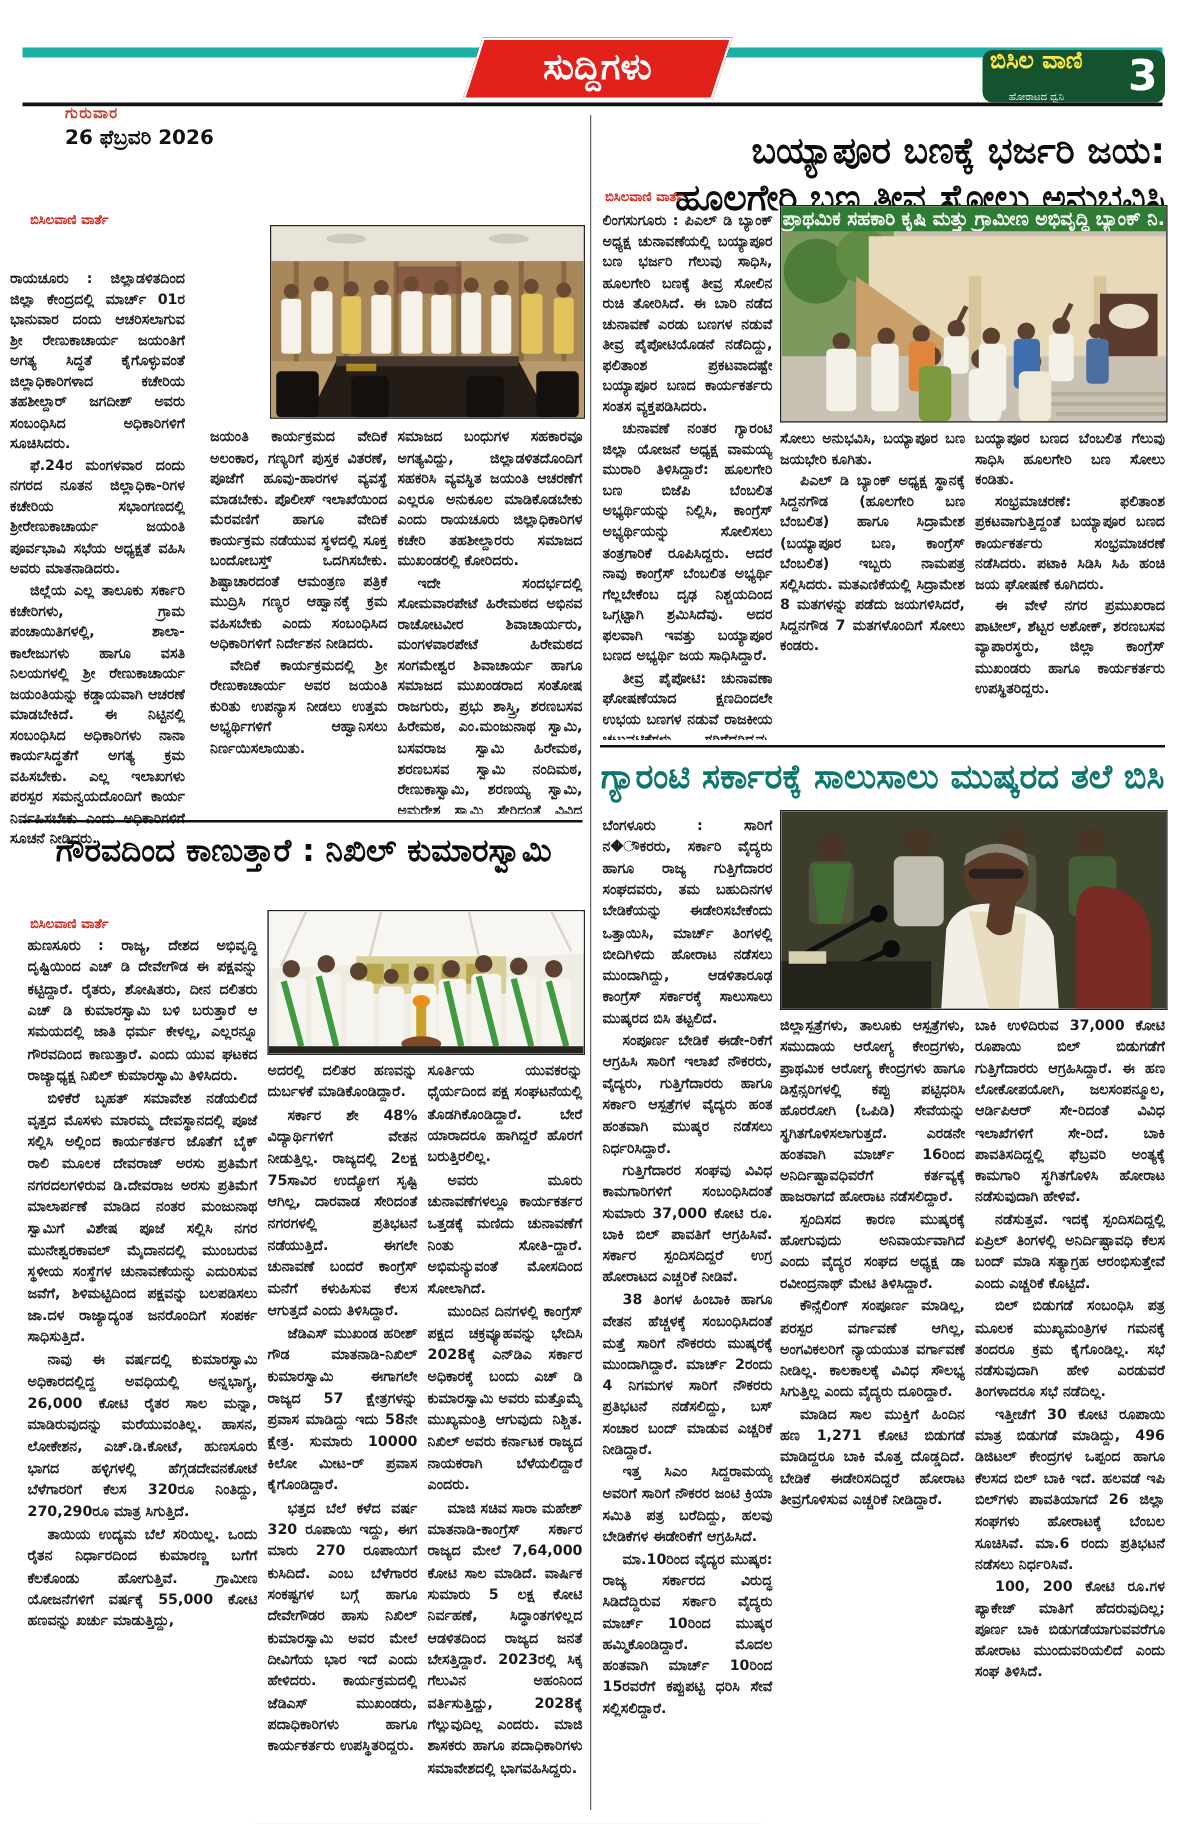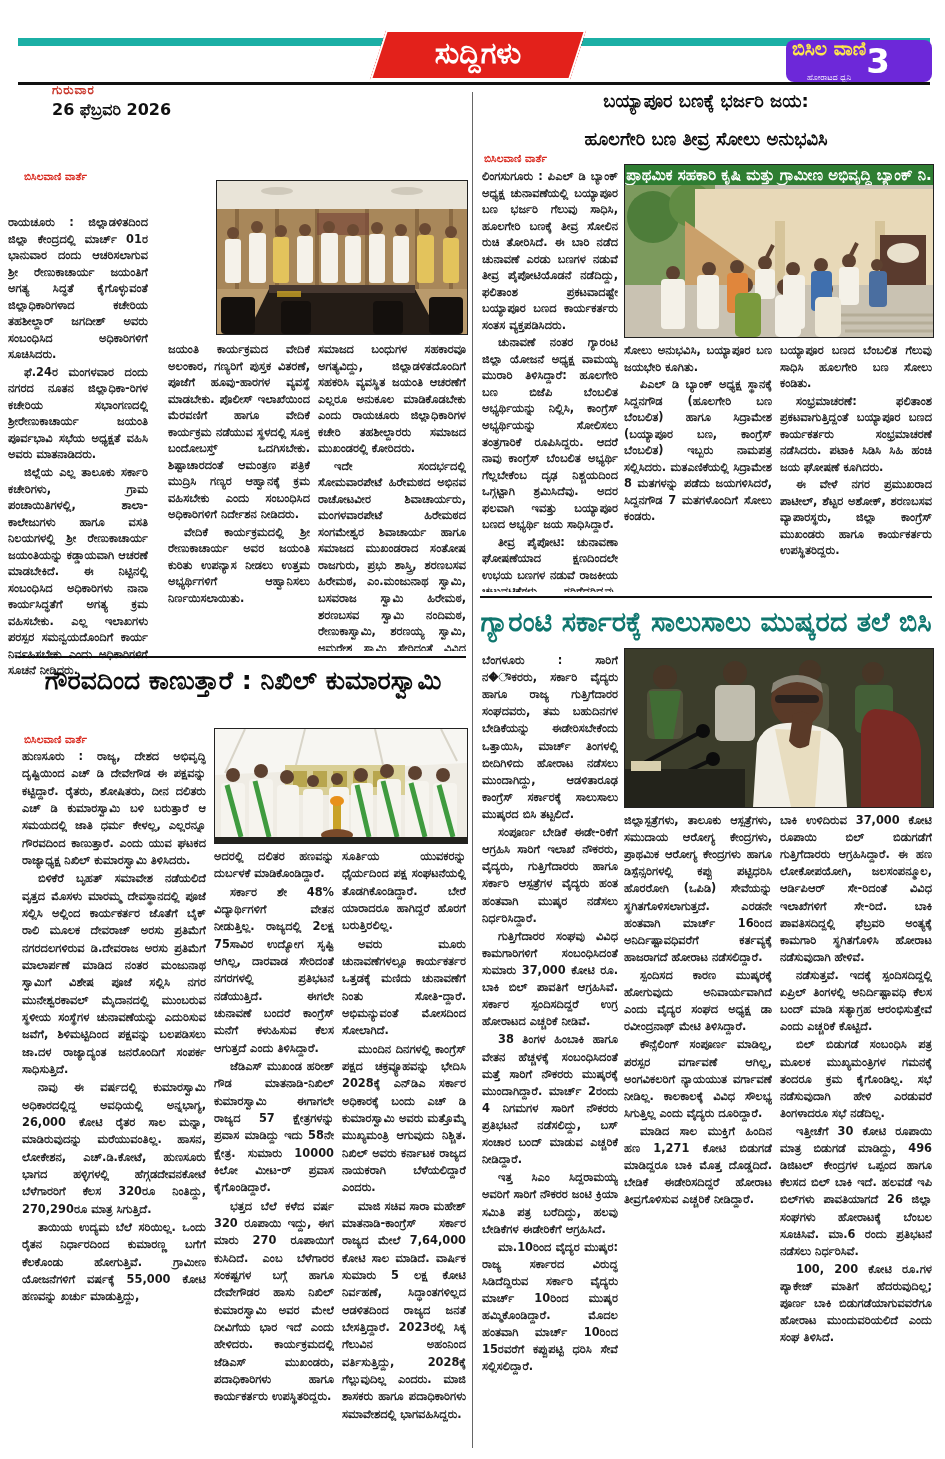--- a/index.html
+++ b/index.html
@@ -7,22 +7,22 @@
         font-family:"DejaVu Sans",sans-serif;overflow:hidden;}
   
   .teal-bar{position:absolute;left:18px;top:38px;width:912px;height:8px;background:#1bafa5;}
   .date-block{position:absolute;left:52px;top:46px;width:170px;}
   .date-day{color:#c8362a;font-weight:bold;font-size:12px;letter-spacing:1px;margin-top:37px;}
   .date-full{color:#111;font-weight:bold;font-size:16px;margin-top:3px;}
   .section-banner{position:absolute;left:378px;top:30px;width:200px;height:50px;background:#e3211b;
         transform:skewX(-18deg);box-shadow:0 0 0 2px #fff inset;}
   .section-banner-text{position:absolute;left:378px;top:36px;width:200px;text-align:center;
         color:#fff;font-weight:bold;font-size:29px;}
-  .paper-logo{position:absolute;left:786px;top:40px;width:146px;height:42px;background:#6d28d9;
-        border-radius:8px;display:flex;align-items:center;padding:0 6px;box-sizing:border-box;}
+  .paper-logo{position:absolute;left:786px;top:40px;width:146px;height:42px;background:#14532d;
+        border-radius:8px;display:flex;align-items:center;justify-content:space-between;padding:0 6px;box-sizing:border-box;}
   .logo-name{color:#ffe84a;font-weight:bold;font-size:19px;line-height:19px;text-align:center;}
   .logo-tagline{color:#ffffff;font-size:8px;text-align:center;margin-top:15px;}
   .logo-page-number{color:#ffffff;font-weight:bold;font-size:34px;}
   .rule-h{position:absolute;background:#111;}
   .rule-v{position:absolute;background:#666;width:1px;}
   
   .headline{position:absolute;text-align:center;font-weight:bold;}
   .hl-red{color:#df271c;}
   .hl-black{color:#0d0d0d;}
   .hl-green{color:#0f766e;}
@@ -125,21 +125,21 @@
   <div class="col" style="left:168px;top:341px;width:142px;height:310px;">
     <p>ಜಯಂತಿ ಕಾರ್ಯಕ್ರಮದ ವೇದಿಕೆ ಅಲಂಕಾರ, ಗಣ್ಯರಿಗೆ ಪುಸ್ತಕ ವಿತರಣೆ, ಪೂಜೆಗೆ ಹೂವು-ಹಾರಗಳ ವ್ಯವಸ್ಥೆ ಮಾಡಬೇಕು. ಪೊಲೀಸ್ ಇಲಾಖೆಯಿಂದ ಮೆರವಣಿಗೆ ಹಾಗೂ ವೇದಿಕೆ ಕಾರ್ಯಕ್ರಮ ನಡೆಯುವ ಸ್ಥಳದಲ್ಲಿ ಸೂಕ್ತ ಬಂದೋಬಸ್ತ್ ಒದಗಿಸಬೇಕು. ಶಿಷ್ಟಾಚಾರದಂತೆ ಆಮಂತ್ರಣ ಪತ್ರಿಕೆ ಮುದ್ರಿಸಿ ಗಣ್ಯರ ಆಹ್ವಾನಕ್ಕೆ ಕ್ರಮ ವಹಿಸಬೇಕು ಎಂದು ಸಂಬಂಧಿಸಿದ ಅಧಿಕಾರಿಗಳಿಗೆ ನಿರ್ದೇಶನ ನೀಡಿದರು.</p>
     <p>ವೇದಿಕೆ ಕಾರ್ಯಕ್ರಮದಲ್ಲಿ ಶ್ರೀ ರೇಣುಕಾಚಾರ್ಯ ಅವರ ಜಯಂತಿ ಕುರಿತು ಉಪನ್ಯಾಸ ನೀಡಲು ಉತ್ತಮ ಅಭ್ಯರ್ಥಿಗಳಿಗೆ ಆಹ್ವಾನಿಸಲು ನಿರ್ಣಯಿಸಲಾಯಿತು.</p>
 
   </div>
   <div class="col" style="left:318px;top:341px;width:148px;height:310px;">
     <p>ಸಮಾಜದ ಬಂಧುಗಳ ಸಹಕಾರವೂ ಅಗತ್ಯವಿದ್ದು, ಜಿಲ್ಲಾಡಳಿತದೊಂದಿಗೆ ಸಹಕರಿಸಿ ವ್ಯವಸ್ಥಿತ ಜಯಂತಿ ಆಚರಣೆಗೆ ಎಲ್ಲರೂ ಅನುಕೂಲ ಮಾಡಿಕೊಡಬೇಕು ಎಂದು ರಾಯಚೂರು ಜಿಲ್ಲಾಧಿಕಾರಿಗಳ ಕಚೇರಿ ತಹಶೀಲ್ದಾರರು ಸಮಾಜದ ಮುಖಂಡರಲ್ಲಿ ಕೋರಿದರು.</p>
     <p>ಇದೇ ಸಂದರ್ಭದಲ್ಲಿ ಸೋಮವಾರಪೇಟೆ ಹಿರೇಮಠದ ಅಭಿನವ ರಾಚೋಟವೀರ ಶಿವಾಚಾರ್ಯರು, ಮಂಗಳವಾರಪೇಟೆ ಹಿರೇಮಠದ ಸಂಗಮೇಶ್ವರ ಶಿವಾಚಾರ್ಯ ಹಾಗೂ ಸಮಾಜದ ಮುಖಂಡರಾದ ಸಂತೋಷ ರಾಜಗುರು, ಪ್ರಭು ಶಾಸ್ತ್ರಿ, ಶರಣಬಸವ ಹಿರೇಮಠ, ಎಂ.ಮಂಜುನಾಥ ಸ್ವಾಮಿ, ಬಸವರಾಜ ಸ್ವಾಮಿ ಹಿರೇಮಠ, ಶರಣಬಸವ ಸ್ವಾಮಿ ನಂದಿಮಠ, ರೇಣುಕಾಸ್ವಾಮಿ, ಶರಣಯ್ಯ ಸ್ವಾಮಿ, ಅಮರೇಶ ಸ್ವಾಮಿ ಸೇರಿದಂತೆ ವಿವಿಧ ಇಲಾಖೆಯ ಅಧಿಕಾರಿ ಹಾಗೂ ಸಿಬ್ಬಂದಿ ಸಭೆಯಲಿ ಇದರು.</p>
   </div>
 
-  <div class="headline hl-black" style="left:480px;top:82px;width:452px;font-size:18px;line-height:38px;">
+  <div class="headline hl-black" style="left:480px;top:101px;width:452px;font-size:29px;line-height:38px;text-align:right;">
     <div>ಬಯ್ಯಾಪೂರ ಬಣಕ್ಕೆ ಭರ್ಜರಿ ಜಯ:</div>
     <div>ಹೂಲಗೇರಿ ಬಣ ತೀವ್ರ ಸೋಲು ಅನುಭವಿಸಿ</div>
   </div>
   <div class="byline" style="left:484px;top:152px;">ಬಿಸಿಲವಾಣಿ ವಾರ್ತೆ</div>
 
   <div class="photo" style="left:624px;top:164px;width:308px;height:172px;">
     <svg width="308" height="172" viewBox="0 0 308 172">
       <rect width="308" height="172" fill="#c9c2b2"></rect>
       <rect width="90" height="120" fill="#7c9a5d"></rect>
       <circle cx="28" cy="52" r="26" fill="#4e7d3a"></circle>

